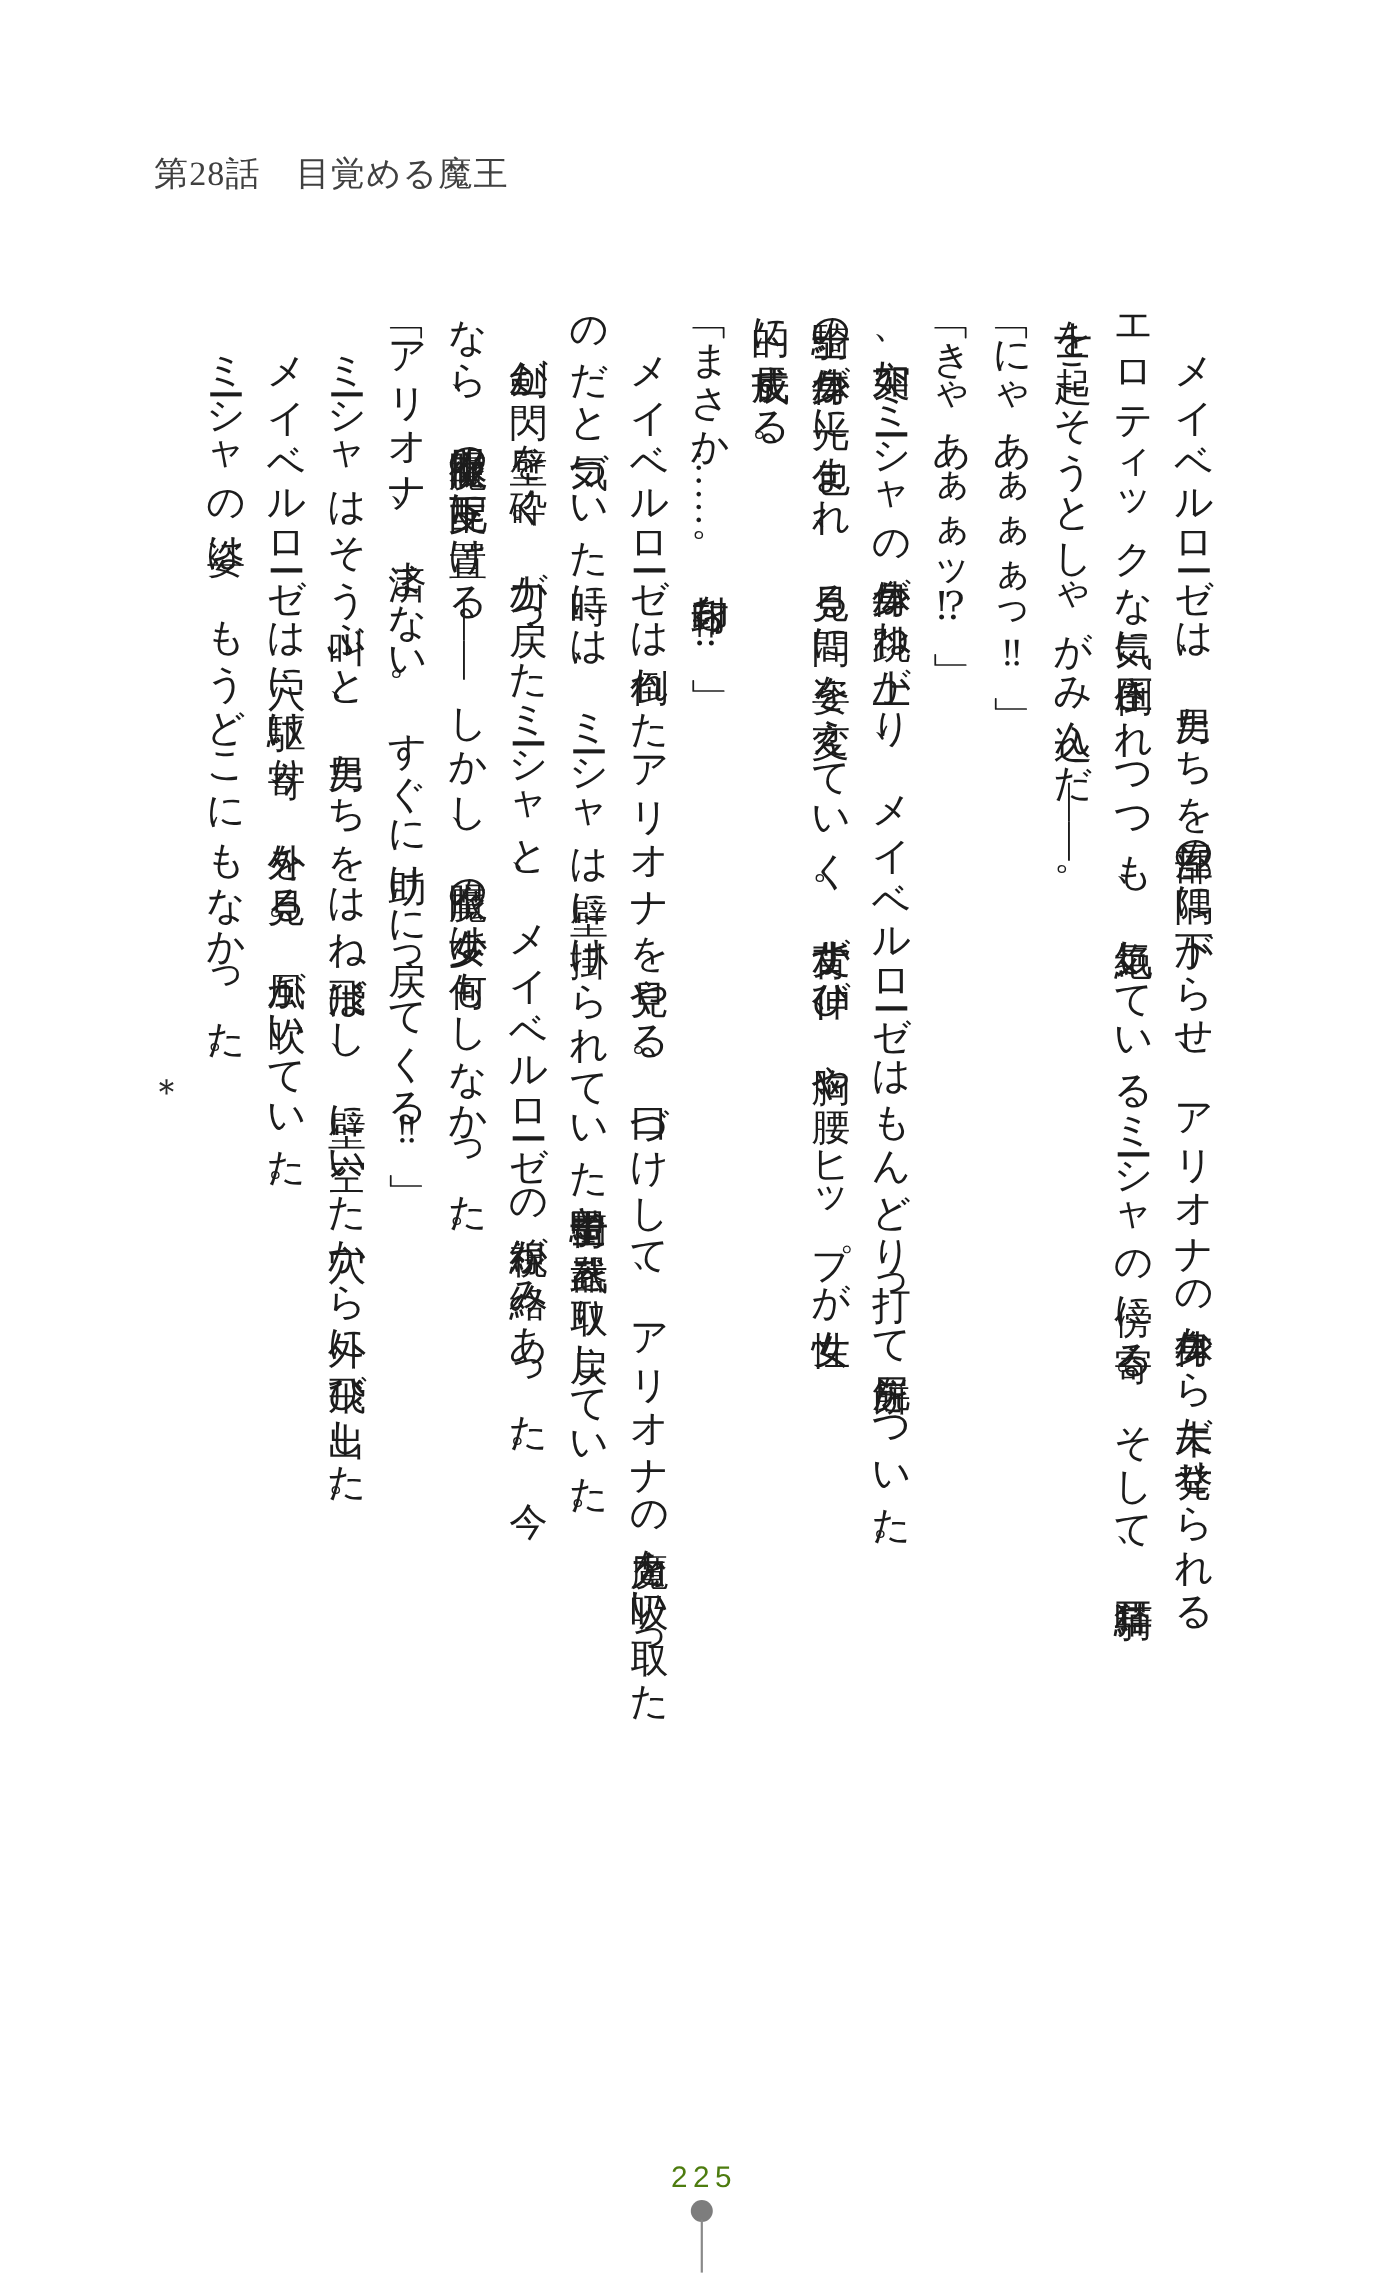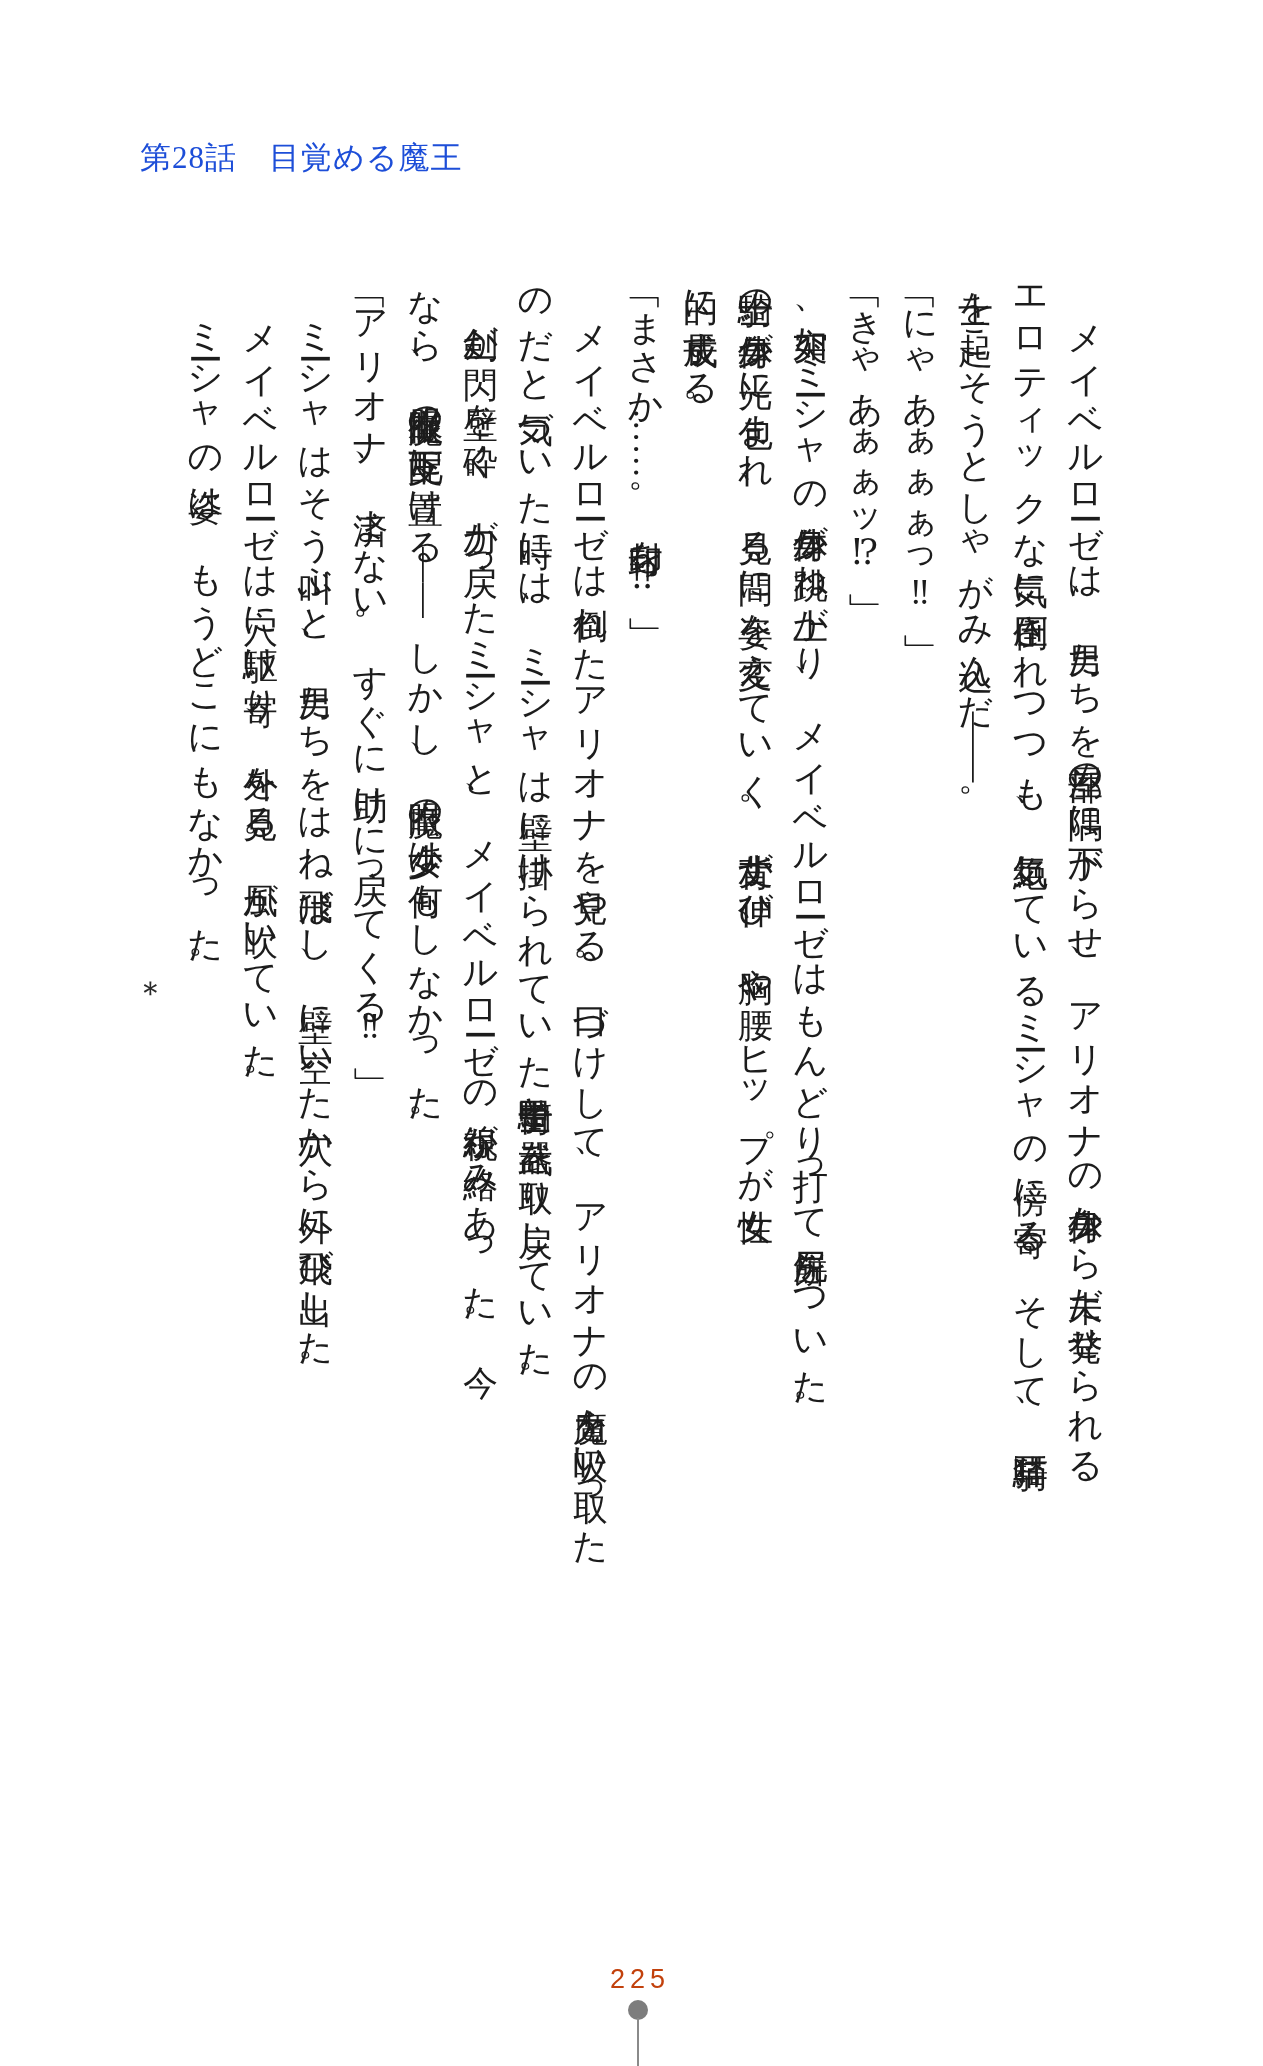--- a/index.html
+++ b/index.html
@@ -9,21 +9,21 @@
     position: relative;
     overflow: hidden;
     font-family: "Liberation Serif", "DejaVu Serif", serif;
   }
   #page { position: absolute; inset: 0; }
 
   .header {
     position: absolute;
     left: 140px; top: 137px;
     font-size: 31px;
-    color: #1d4ed8;
+    color: #404040;
     letter-spacing: 1px;
     white-space: pre;
     text-align: center;
   }
 
   #text-area { position: absolute; inset: 0; }
 
   .vcol {
     position: absolute;
     top: 265px;
@@ -47,21 +47,21 @@
 
   .pagenum {
     position: absolute;
     top: 1964px; left: 579px;
     width: 122px;
     text-align: center;
     font-family: "Liberation Sans", "DejaVu Sans", sans-serif;
     font-weight: normal;
     font-size: 27px;
     letter-spacing: 5px;
-    color: #c2410c;
+    color: #4d7c0f;
   }
   .footer-dot {
     position: absolute;
     top: 2000px; left: 628px;
     width: 20px; height: 20px;
     border-radius: 50%;
     background: #7d7d7d;
   }
   .footer-line {
     position: absolute;

